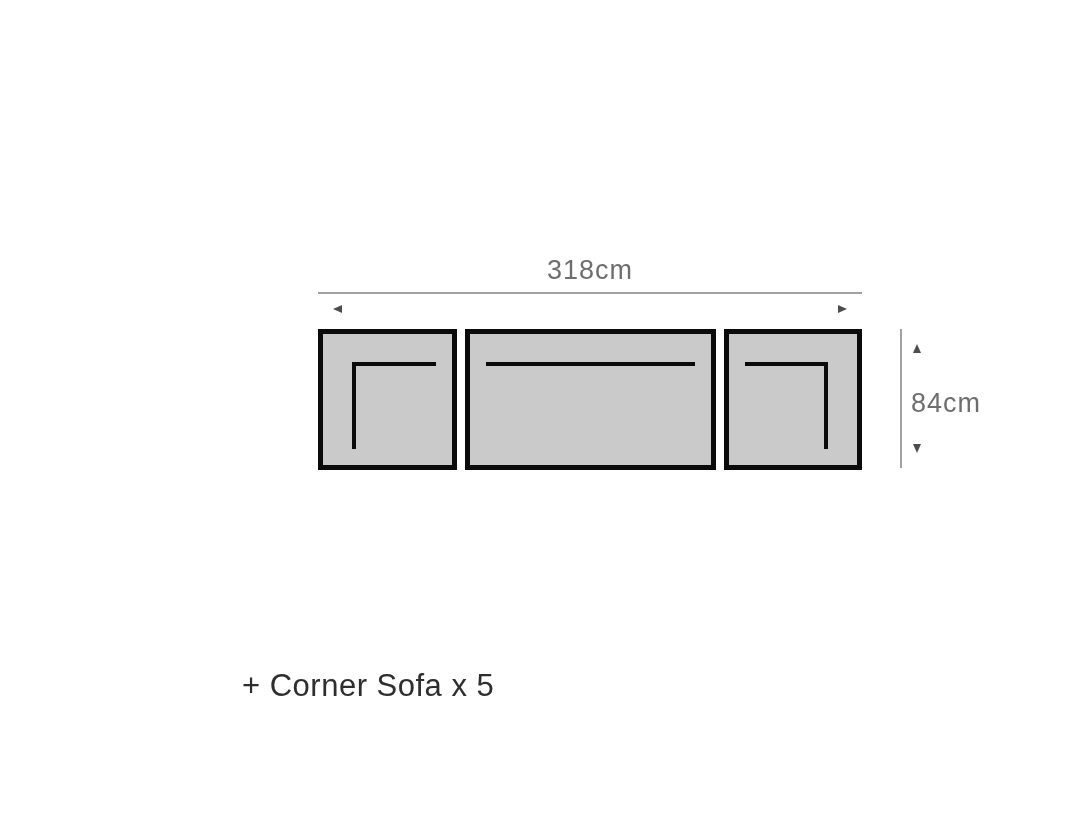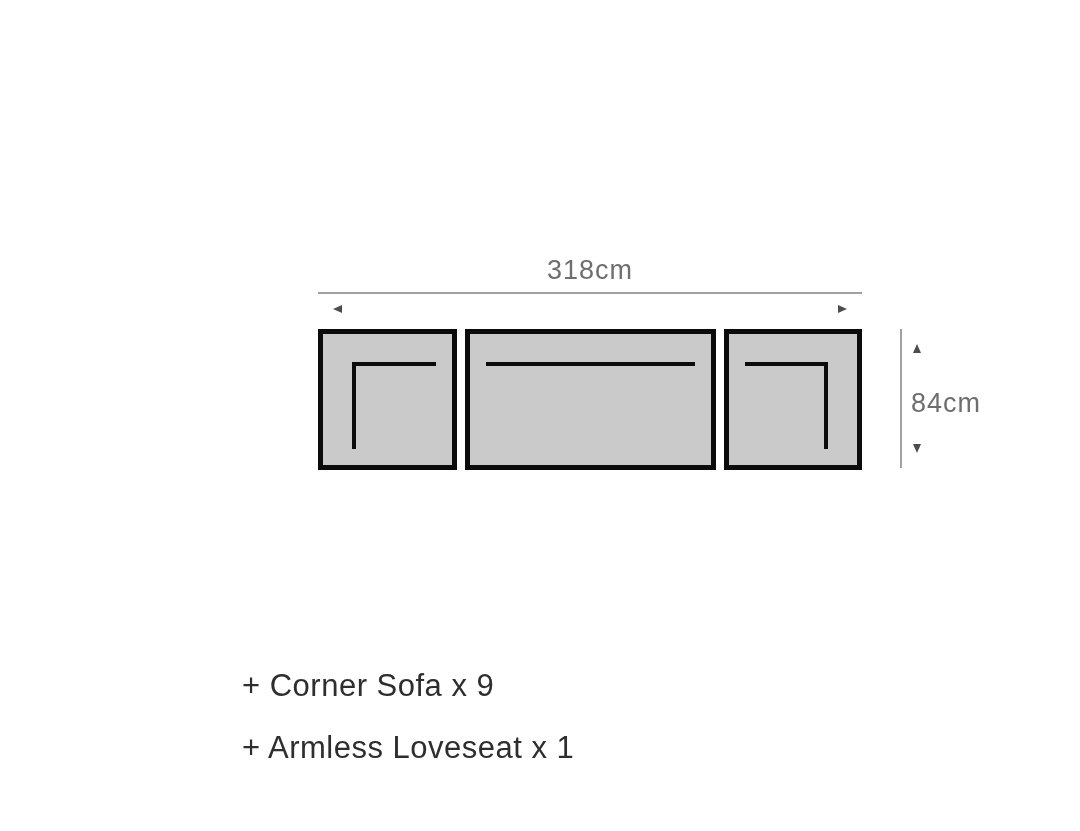--- a/index.html
+++ b/index.html
@@ -116,17 +116,16 @@
     <div class="seat seat-right"></div>
   </div>
 
   <div class="dim-line-v">
     <span class="cap cap-up"></span>
     <span class="cap cap-down"></span>
   </div>
   <div class="dim-label-h">84cm</div>
 
   <div class="includes">
-    <div class="include-item">+ Corner Sofa x 9</div>
-    <div class="include-item">+ Armless Loveseat x 1</div>
+    <div class="include-item">+ Corner Sofa x 5</div>
   </div>
 
 </div>
 
 </body></html>

